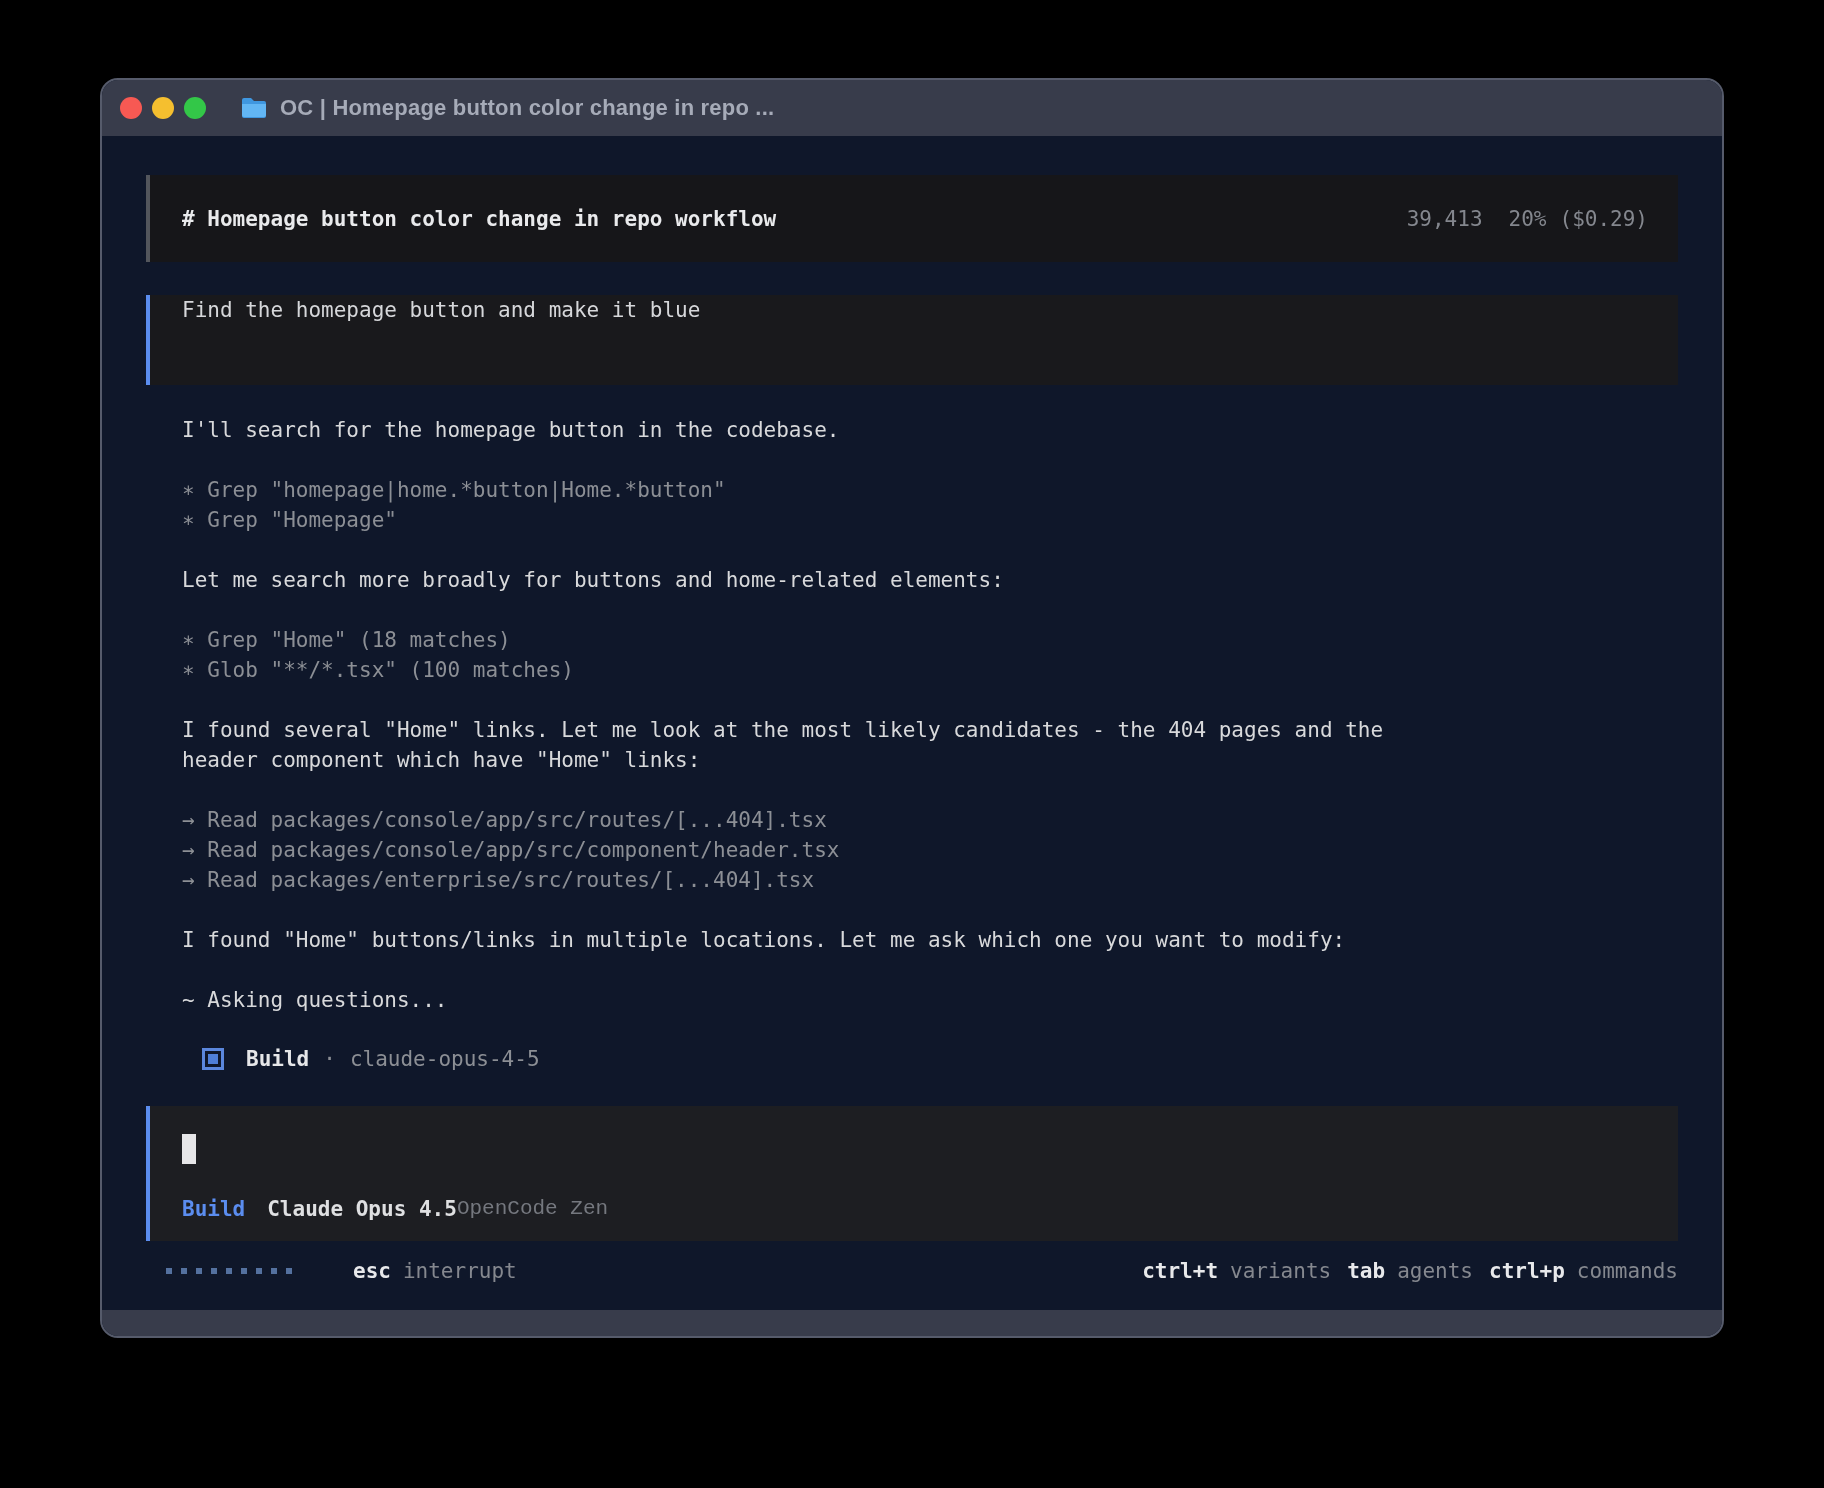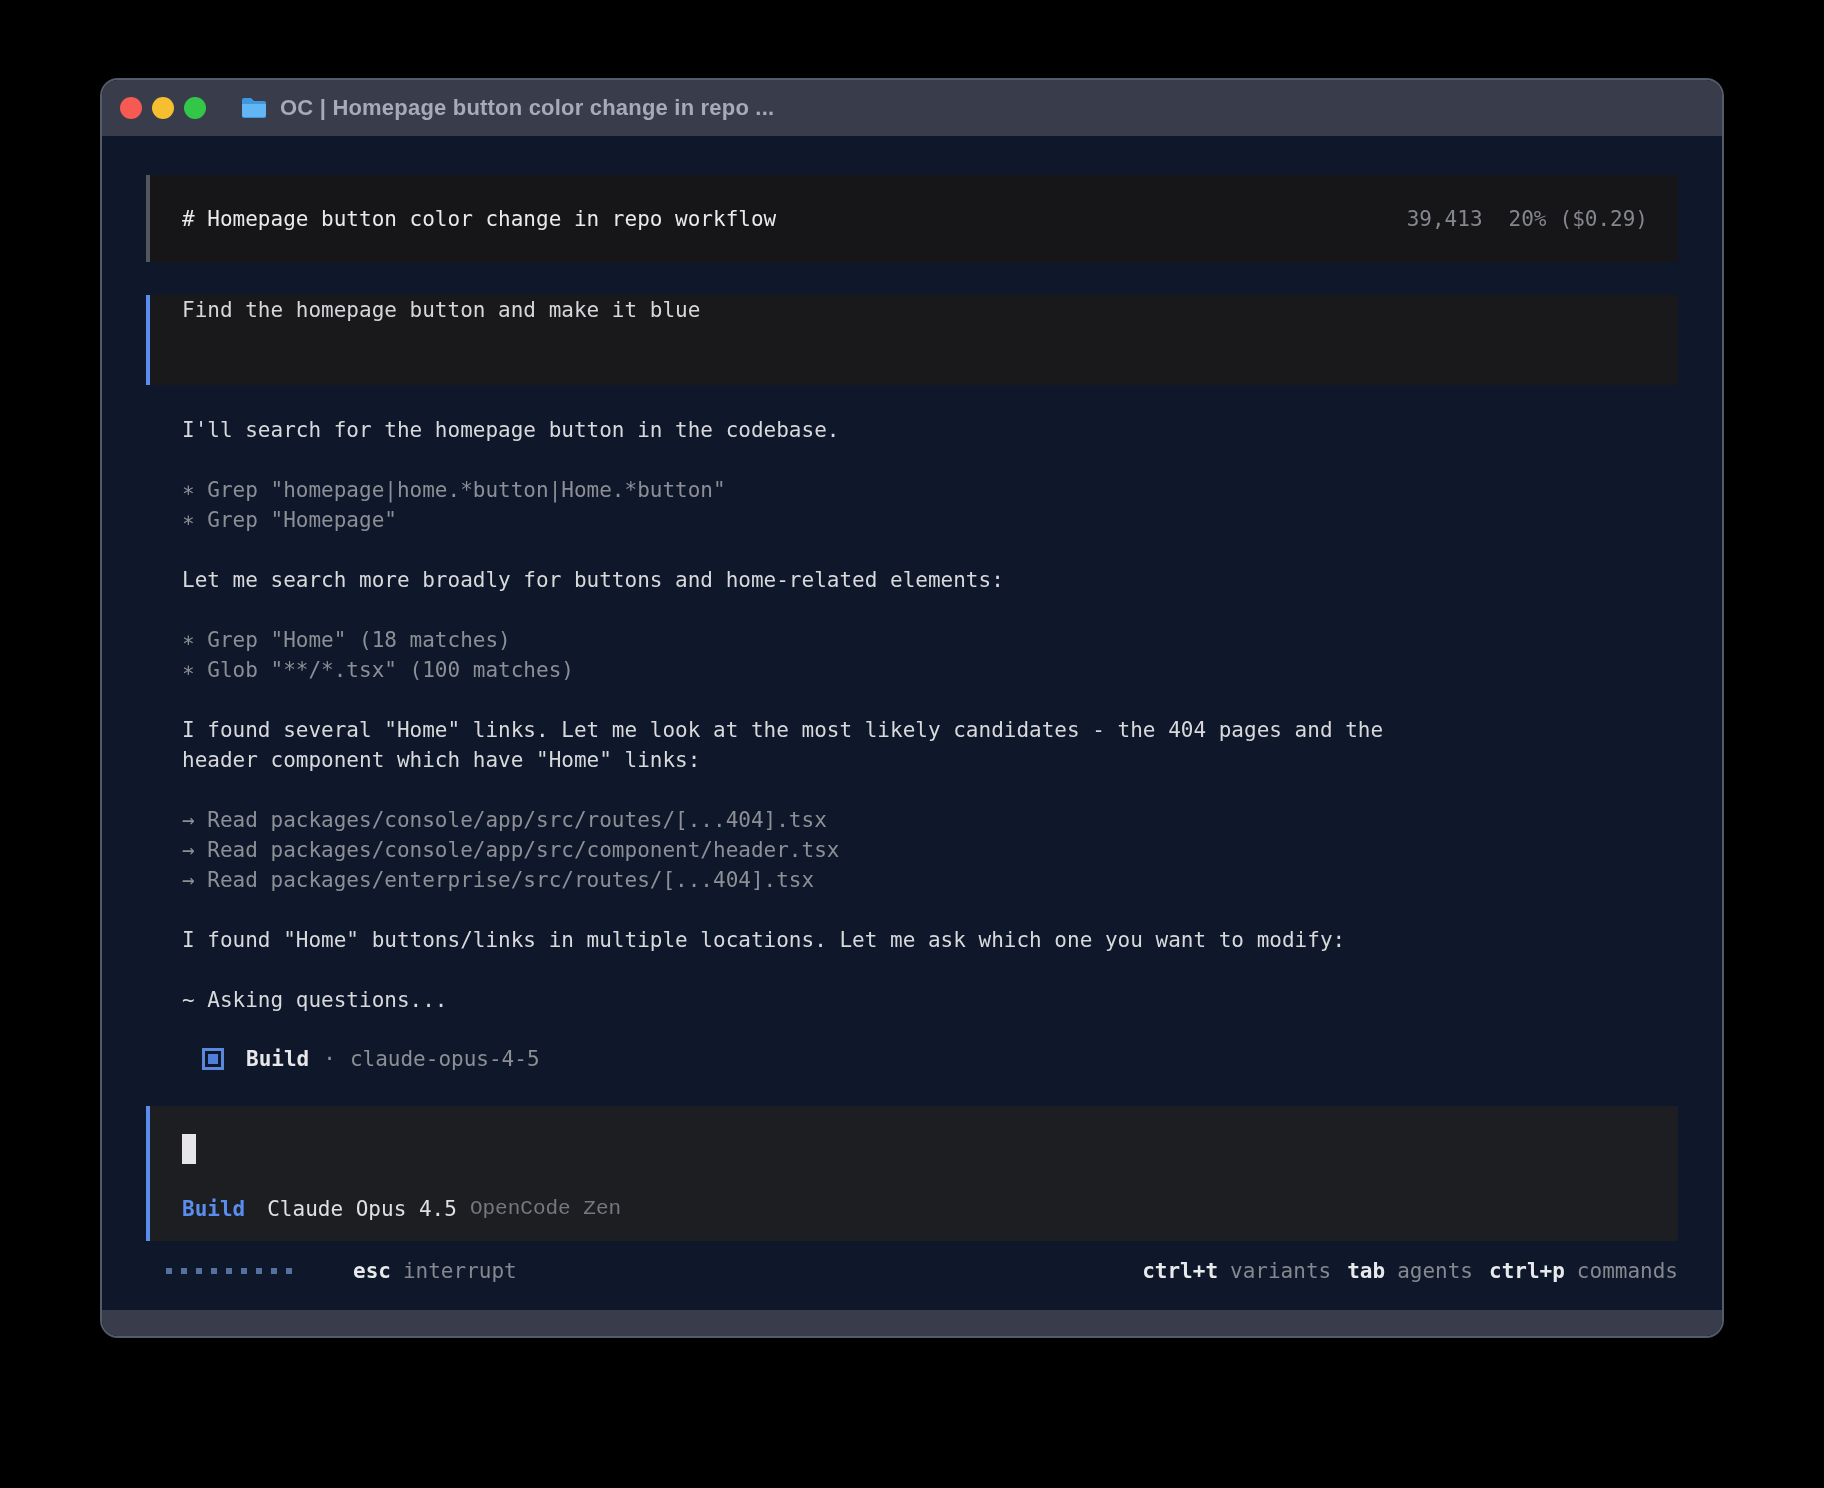--- a/index.html
+++ b/index.html
@@ -23,21 +23,21 @@
                     font-size:22px; color:#a6abb8; letter-spacing:0.2px; }
 
   
   .term { flex:1; padding:0 44px; font-size:21px; line-height:30px; color:#d8d9db;
           position:relative; }
 
   .block { border-left:4px solid #53565c; background:#161619; }
 
   .header-block { margin-top:39px; height:87px; padding:0 30px 0 32px;
                   display:flex; align-items:center; justify-content:space-between; }
-  .header-title { font-weight:normal; color:#e9eaec; white-space:pre; }
+  .header-title { font-weight:bold; color:#e9eaec; white-space:pre; }
   .header-stats { color:#84878e; white-space:pre; display:flex; }
   .header-stats .sp-lg { display:inline-block; width:26px; }
   .header-stats .sp-sm { display:inline-block; width:13px; }
 
   .user-block { margin-top:33px; height:90px; padding:0 32px; background:#19191c;
                 border-left:4px solid #5b8def; display:flex; 
                 color:#d6d7da; }
 
   .transcript { margin:30px 0 0 36px; max-width:1240px; }
   .transcript p { margin:30px 0 0 0; }
@@ -52,21 +52,21 @@
   .agent-icon i { display:block; width:10px; height:10px; background:#4f7fd8; }
   .status-agent { font-weight:bold; color:#e6e7e9; }
   .status-sep   { color:#8c8f95; margin:0 14px; }
   .status-model { color:#8c8f95; }
 
   .input-block { margin-top:32px; height:135px; background:#1d1e22;
                  border-left:4px solid #5b8def; padding:28px 32px 0 32px; }
   .cursor { display:block; width:14px; height:30px; background:#e6e6e8; }
   .input-meta { margin-top:30px; height:30px; display:flex; align-items:center; }
   .input-mode     { color:#5b8def; font-weight:bold; margin-right:22px; }
-  .input-model    { color:#dfe0e2; font-weight:normal; margin-right:13px; }
+  .input-model    { color:#dfe0e2; font-weight:bold; }
   .input-provider { color:#75787f;font-family:Liberation Mono, monospace; }
 
   .footer { margin-top:15px; height:30px; display:flex; align-items:center;
             justify-content:space-between; padding-left:20px; }
   .footer-left, .footer-right { display:flex; align-items:center; }
   .dots { display:flex; align-items:center; margin-right:36px; }
   .dots i { display:block; width:6px; height:6px; background:#54719f; margin-right:9px; }
   .hint { display:flex; align-items:center; margin-left:16px; }
   .hint:first-child { margin-left:0; }
   .key   { font-weight:bold; color:#e8e9eb; margin-right:12px; }

